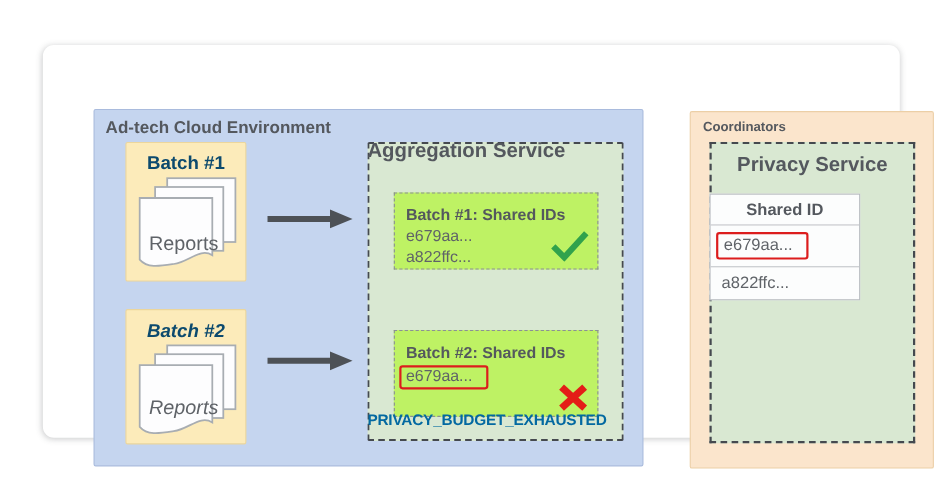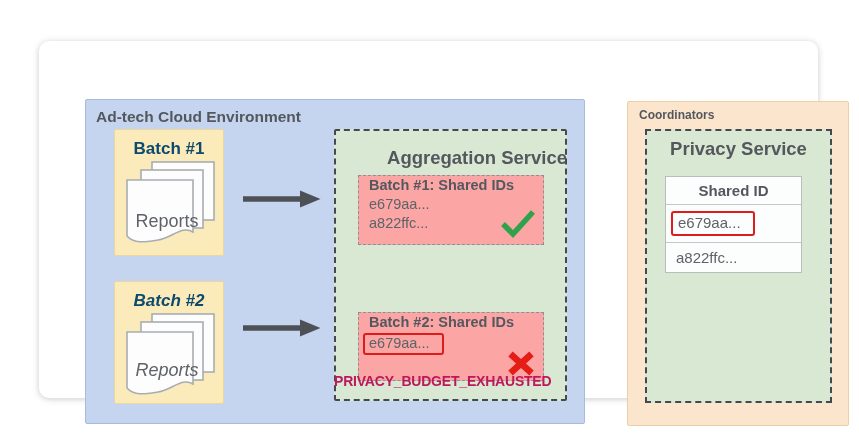--- a/index.html
+++ b/index.html
@@ -47,58 +47,58 @@
   .flow-arrow{width:78px;height:18px;}
   #arrow1{left:204px;top:149px;}
   #arrow2{left:204px;top:278px;}
 
   
   .agg-box{
     left:295px;top:88px;width:233px;height:272px;
     background:#d9e8d2;border:2px dashed #45494f;border-radius:2px;
     box-sizing:border-box;
   }
-  .agg-title{left:295px;top:106px;width:233px;text-align:right;font-size:18.5px;}
+  .agg-title{left:295px;top:85px;width:233px;text-align:left;font-size:18.5px;}
 
   .result-card{
-    left:319px;width:186px;background:#fca5a5;
+    left:319px;width:186px;background:#bef264;
     border:1.8px dashed #8b9096;box-sizing:border-box;
-    padding:1px 10px 5px 10px;
+    padding:12px 10px 5px 10px;
   }
   #result1{top:134px;height:70px;}
-  #result2{top:259px;height:69px;margin-top:12px;}
+  #result2{top:259px;height:79px;}
   .result-title{font-size:14.5px;font-weight:bold;color:#54585e;margin-bottom:2px;}
   .id-line{font-size:14.5px;color:#5f6368;line-height:19px;}
   .red-frame{
     display:inline-block;border:2.5px solid #dc1d1d;border-radius:3px;
     padding:0 13px 1px 4px;margin:1px 0 0 -6px;line-height:17px;
   }
   .check-icon{right:7px;bottom:6px;}
   .x-icon{right:8px;bottom:3px;}
 
   .error-label{
-    left:295px;top:332px;width:233px;
-    font-size:14px;font-weight:bold;color:#be185d;letter-spacing:-0.2px;
+    left:295px;top:332px;width:214px;text-align:center;
+    font-size:14px;font-weight:bold;color:#0369a1;letter-spacing:-0.2px;
   }
 
   
   .coord-region{
     left:588px;top:60px;width:222px;height:325px;
     background:#fbe5cc;border:1.5px solid #eccfa6;border-radius:2px;
     box-sizing:border-box;
   }
   .coord-title{left:600px;top:67px;font-size:12px;}
   .privacy-box{
     left:606px;top:88px;width:187px;height:274px;
     background:#d9e8d2;border:2px dashed #45494f;box-sizing:border-box;
   }
   .privacy-title{left:606px;top:97px;width:187px;text-align:center;font-size:18.5px;}
 
   .budget-table{
-    left:626px;top:135px;width:137px;
+    left:606px;top:135px;width:137px;
     background:#fcfdfd;border:1.5px solid #b9bdc1;box-sizing:border-box;
   }
   .table-header{
     height:27px;line-height:27px;text-align:center;
     font-size:15px;font-weight:bold;color:#54585e;
   }
   .table-row{
     border-top:1.5px solid #c3c6ca;
     font-size:15px;color:#5f6368;
     display:flex;align-items:center;box-sizing:border-box;

